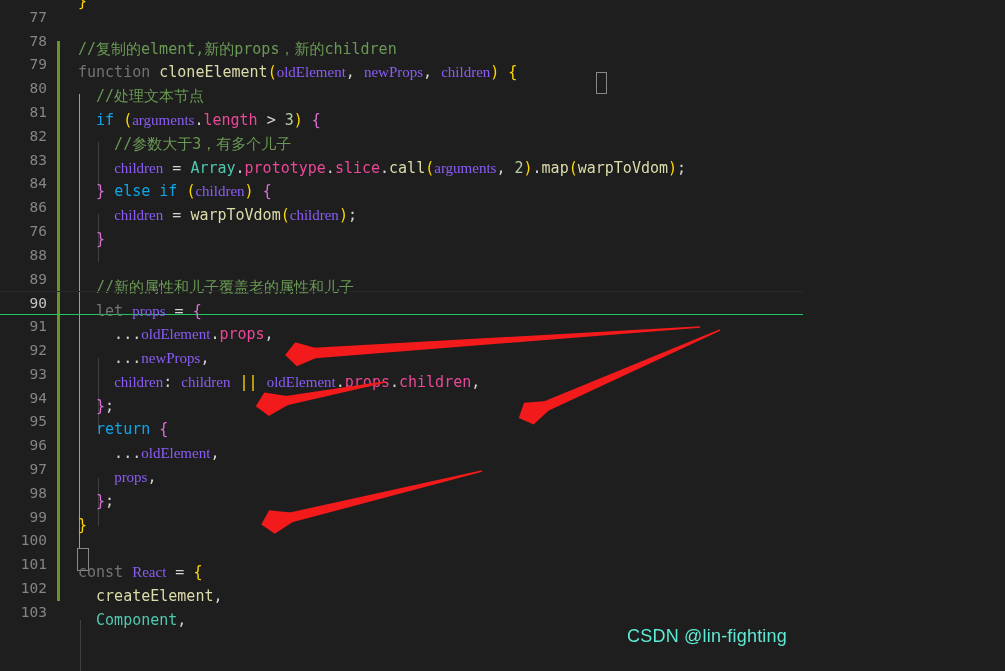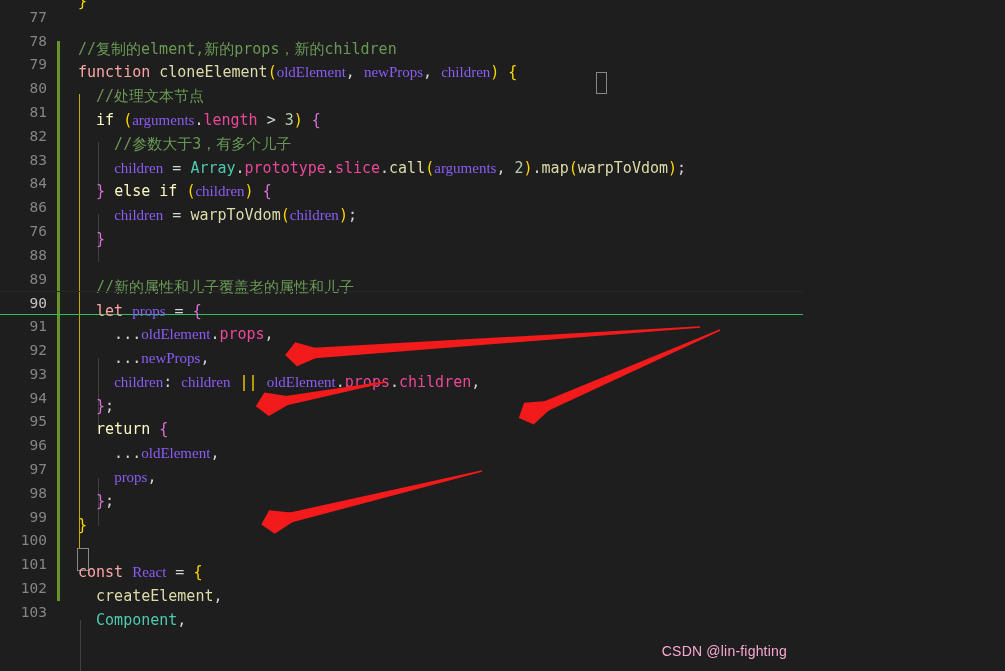--- a/index.html
+++ b/index.html
@@ -86,46 +86,46 @@
 
   
   .bracket-box {
     position: absolute;
     border: 1px solid #888;
     box-sizing: border-box;
   }
 
   
   .t-com  { color: #6a9955; }  
-  .t-key  { color: #fca5a5; }  
+  .t-key  { color: #737373; }  
   .t-fn   { color: #dcdcaa; }  
   .t-var  { color: #8b5cf6; font-family: Liberation Serif, serif; }  
   .t-pun  { color: #d4d4d4; }  
   .t-par  { color: #ffd700; }  
   .t-par2 { color: #da70d6; }  
   .t-cls  { color: #4ec9b0; }  
   .t-num  { color: #b5cea8; }  
   .t-op   { color: #d4d4d4; }
-  .t-ctl  { color: #fef9c3; }  
+  .t-ctl  { color: #0ea5e9; }  
   .t-prop { color: #ec4899; }
 
   
   .arrows {
     position: absolute;
     inset: 0;
     pointer-events: none;
   }
 
   
   .watermark {
     position: absolute;
     right: 16px;
-    bottom: 12px;
-    color: #f9a8d4;
-    font-size: 14px;
+    bottom: 24px;
+    color: #5eead4;
+    font-size: 18px;
     font-family: "Liberation Sans", sans-serif;
     letter-spacing: 0.2px;
   }
 </style>
 </head>
 <body>
 
 <div id="app">
 
   <div class="editor">

